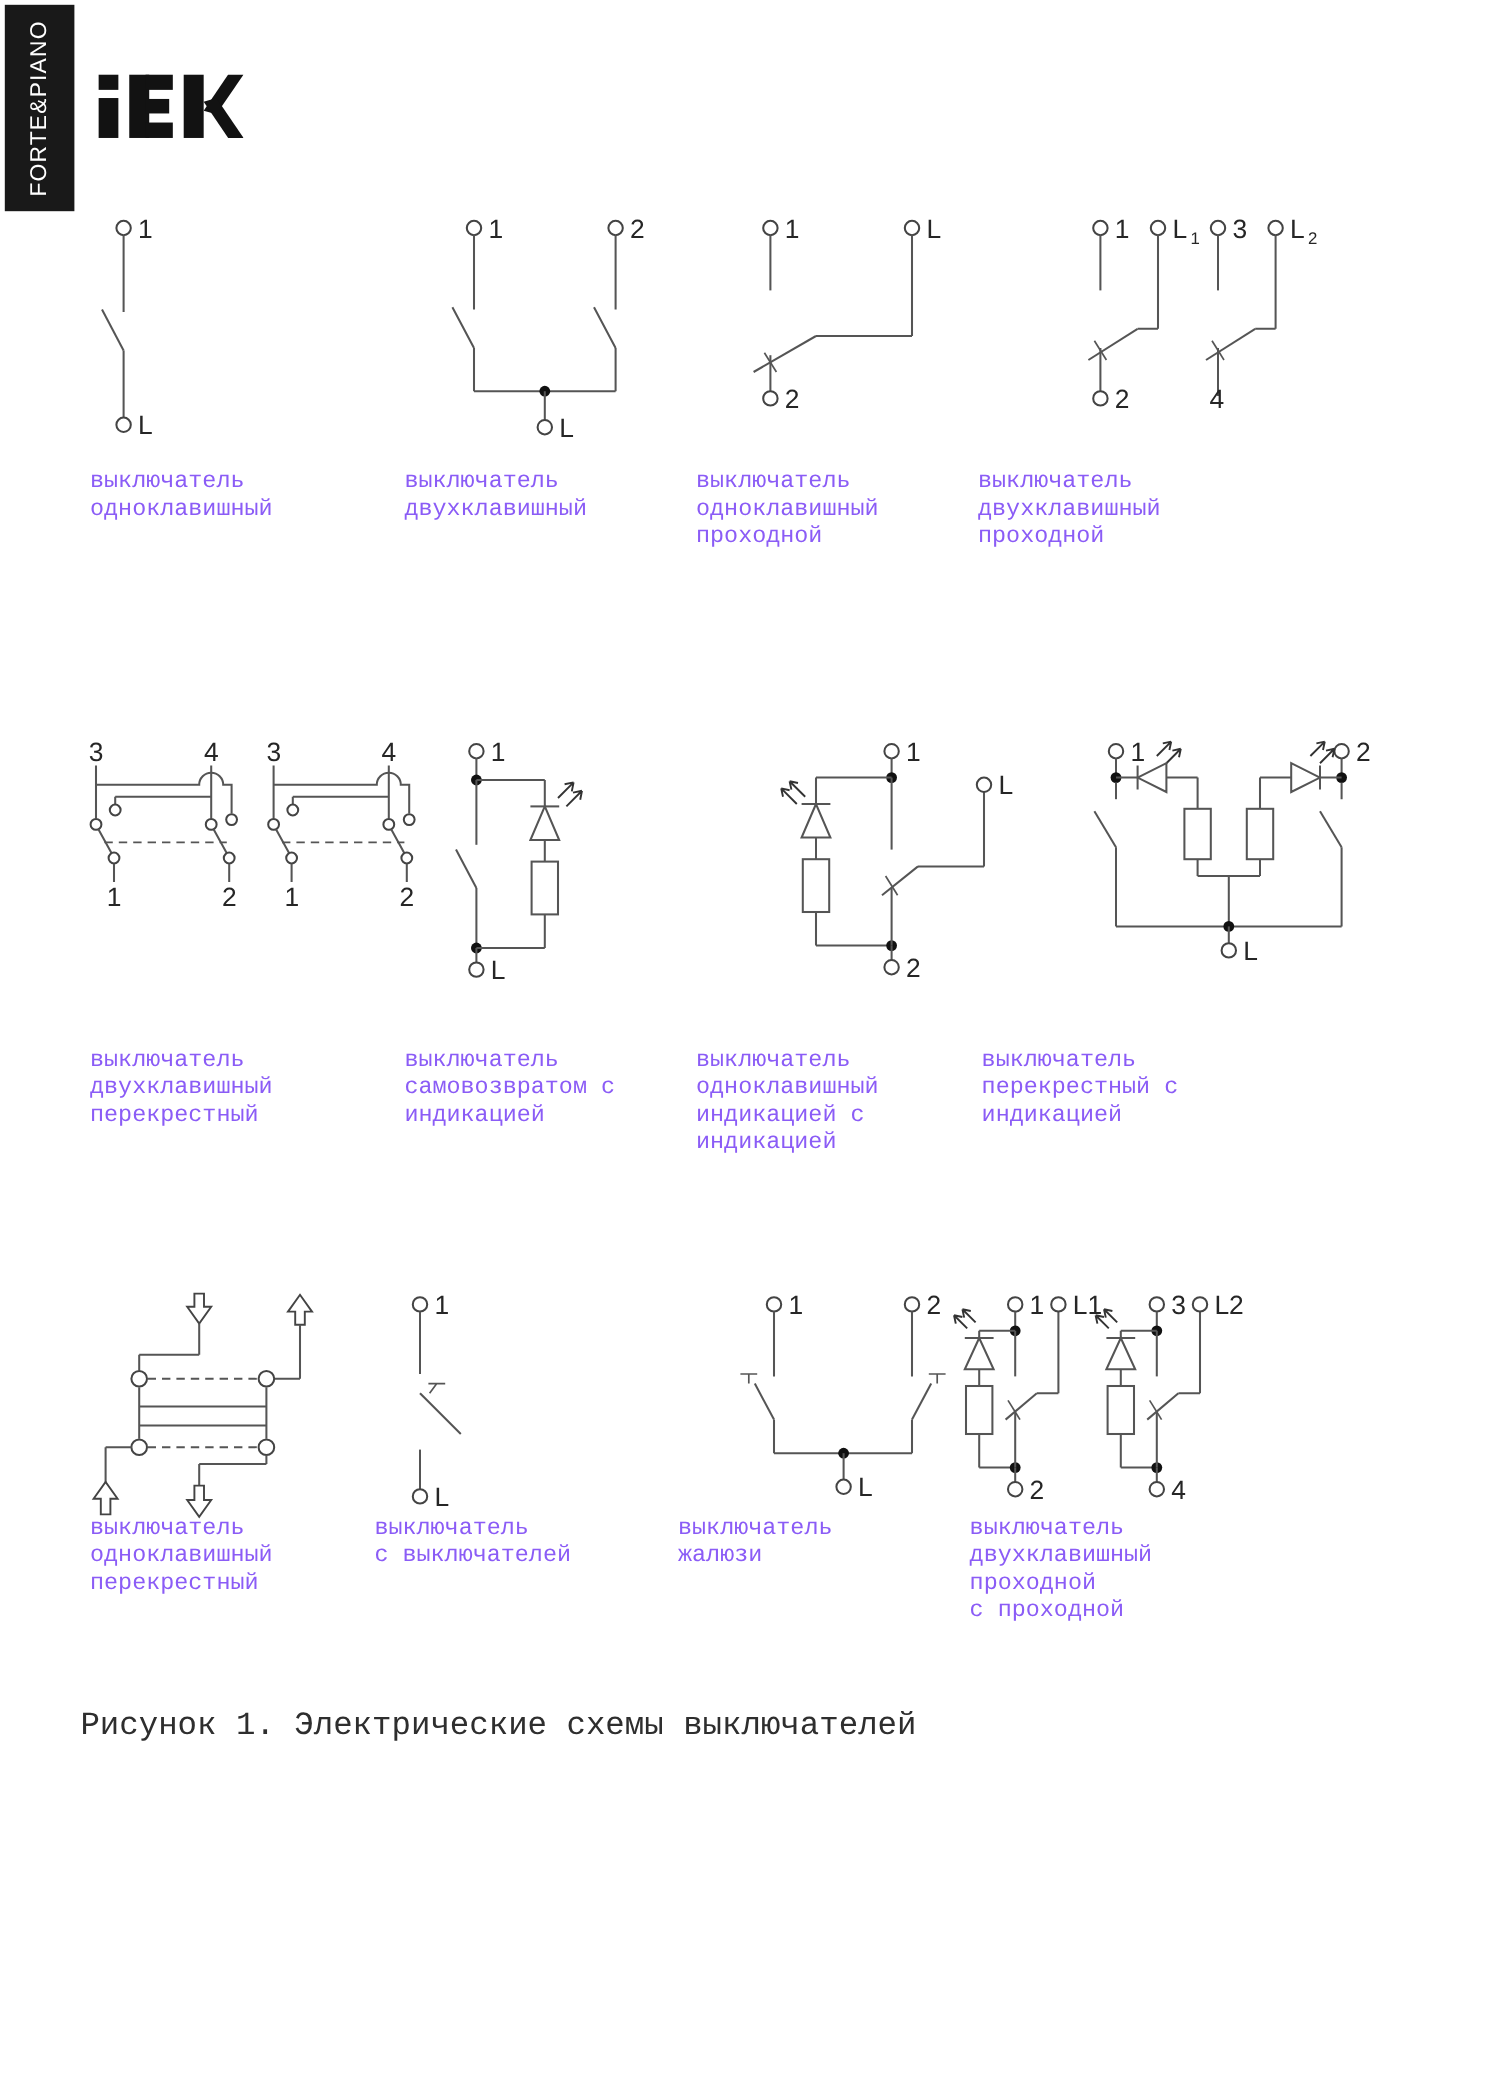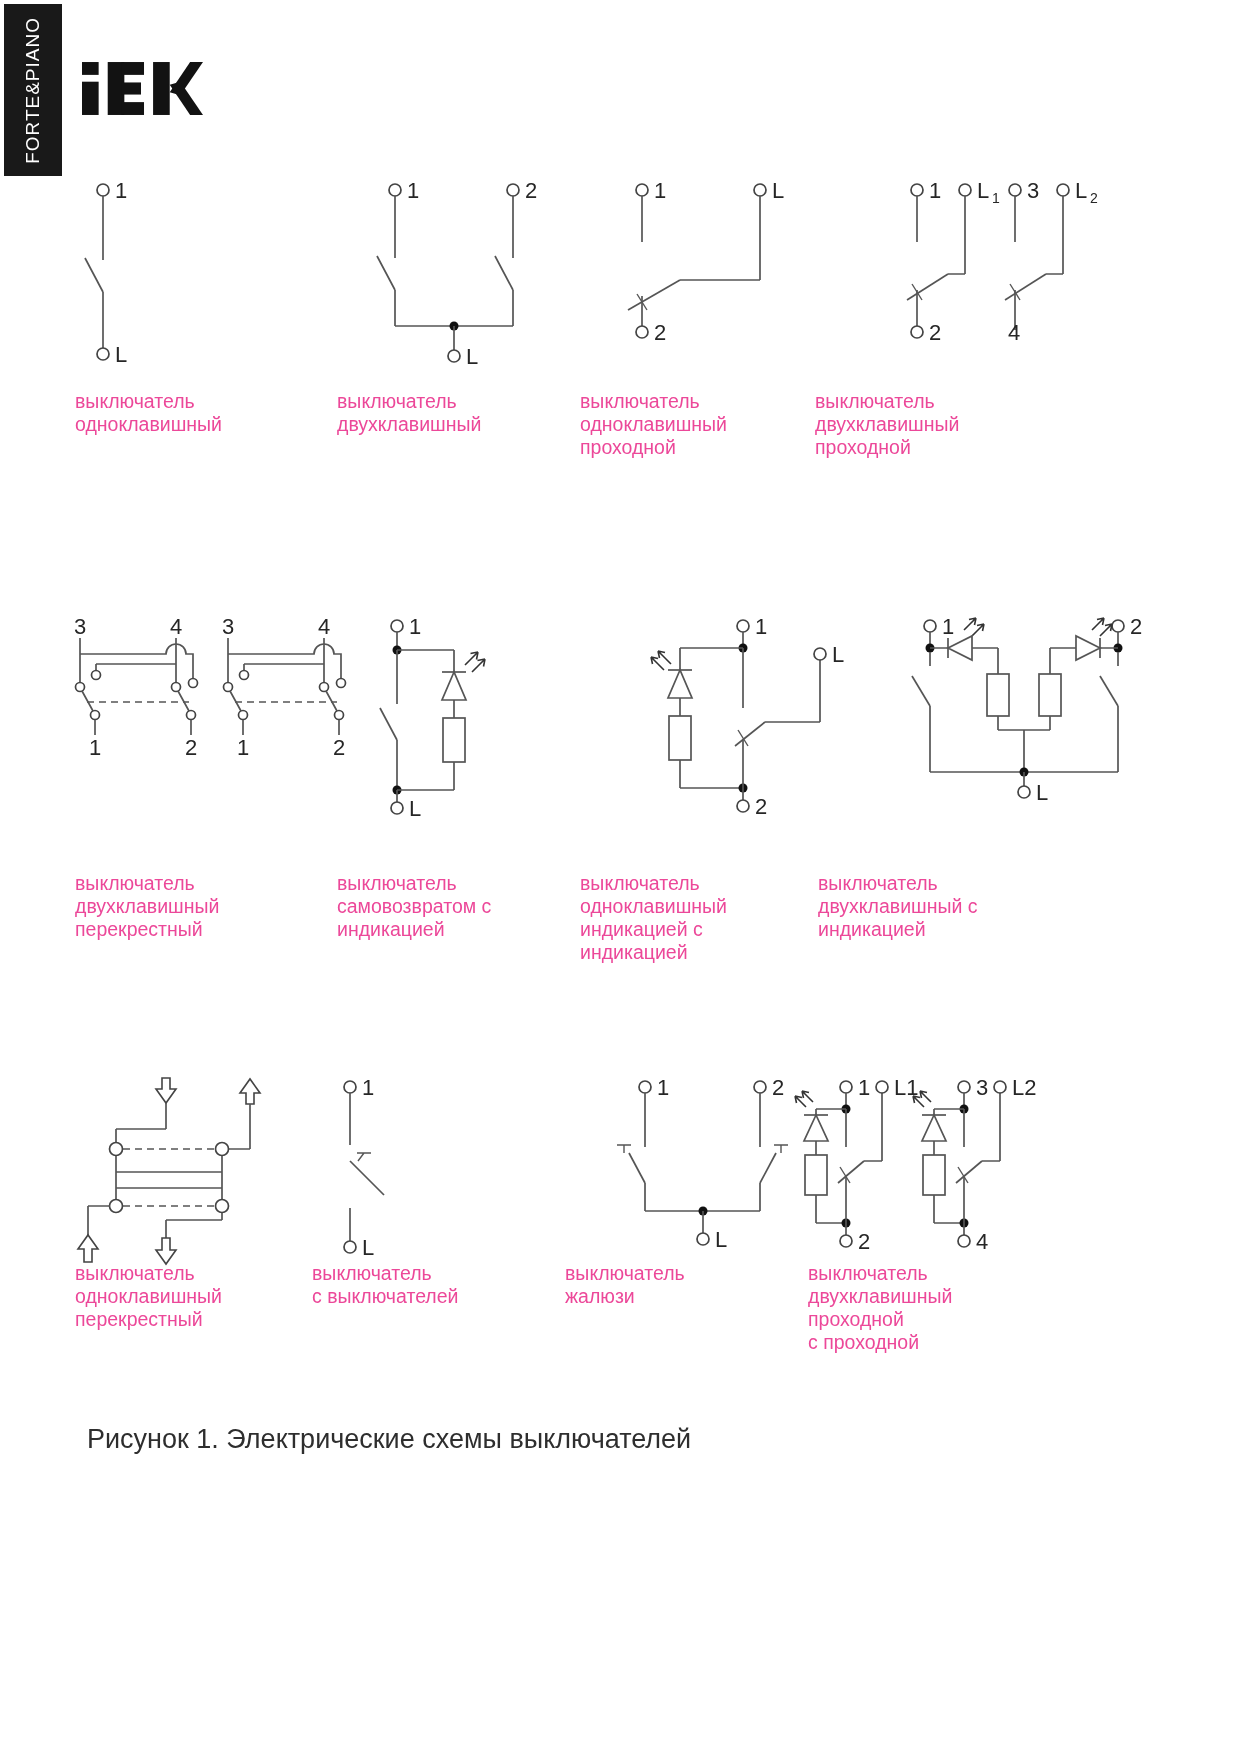--- a/index.html
+++ b/index.html
@@ -3,21 +3,21 @@
 <meta charset="utf-8">
 <style>
   html,body{margin:0;padding:0;background:#ffffff;}
   #page{position:relative;width:1242px;height:1749px;background:#fff;overflow:hidden;
         font-family:"Liberation Sans","DejaVu Sans",sans-serif;}
   .abs{position:absolute;}
   #brandbar{left:4px;top:4px;width:58px;height:172px;background:#191919;
             display:flex;align-items:center;justify-content:center;}
   #brandbar span{color:#fff;font-size:19px;letter-spacing:1px;white-space:nowrap;
             writing-mode:vertical-rl;transform:rotate(180deg);}
-  .dlabel{width:250px;color:#ec4899;font-size:19.5px;line-height:23px;}
+  .dlabel{width:250px;color:#8b5cf6;font-size:19.5px;line-height:23px;font-family:Liberation Mono, monospace;}
   .dlabel span{display:block;}
   #caption{font-size:27px;color:#2e2e2e;}
   svg.schem{overflow:visible;}
   svg.schem text{font-family:"Liberation Sans","DejaVu Sans",sans-serif;fill:#262626;}
   .w{stroke:#555;stroke-width:1.7;fill:none;}
   .wt{stroke:#555;stroke-width:1.4;fill:none;}
   .dash{stroke:#555;stroke-width:1.6;fill:none;stroke-dasharray:7,5;}
   .term{stroke:#444;stroke-width:1.7;fill:#fff;}
   .dot{fill:#111;stroke:none;}
   .cmp{stroke:#555;stroke-width:1.7;fill:#fff;}
@@ -278,21 +278,21 @@
     <span>индикацией</span>
   </div>
   <div class="dlabel abs" style="left:580px;top:872px;">
     <span>выключатель</span>
     <span>одноклавишный</span>
     <span>индикацией с</span>
     <span>индикацией</span>
   </div>
   <div class="dlabel abs" style="left:818px;top:872px;">
     <span>выключатель</span>
-    <span>двухклавишный с</span>
+    <span>перекрестный с</span>
     <span>индикацией</span>
   </div>
 
   <svg class="schem abs" style="left:62px;top:1072px;" width="250" height="196" viewBox="0 0 250 196">
     <path class="harr" d="M100,6 L108,6 L108,17 L114,17 L104,31 L94,17 L100,17 Z"></path>
     <path class="harr" d="M184,32 L184,21 L178,21 L188,7 L198,21 L192,21 L192,32 Z"></path>
     <path class="w" d="M104,31 V57 M104,57 H54 M54,57 V70"></path>
     <path class="w" d="M188,32 V77 M188,77 H166"></path>
     <circle class="term" cx="54" cy="77" r="6.5"></circle>
     <circle class="term" cx="160" cy="77" r="6.5"></circle>
@@ -403,15 +403,15 @@
     <span>выключатель</span>
     <span>жалюзи</span>
   </div>
   <div class="dlabel abs" style="left:808px;top:1262px;">
     <span>выключатель</span>
     <span>двухклавишный</span>
     <span>проходной</span>
     <span>с проходной</span>
   </div>
 
-  <div id="caption" class="abs" style="left:87px;top:1424px;">Рисунок 1. Электрические схемы выключателей</div>
+  <div id="caption" class="abs" style="left:67px;top:1424px;font-family:Liberation Mono, monospace;">Рисунок 1. Электрические схемы выключателей</div>
 
 </div>
 
 </body></html>

